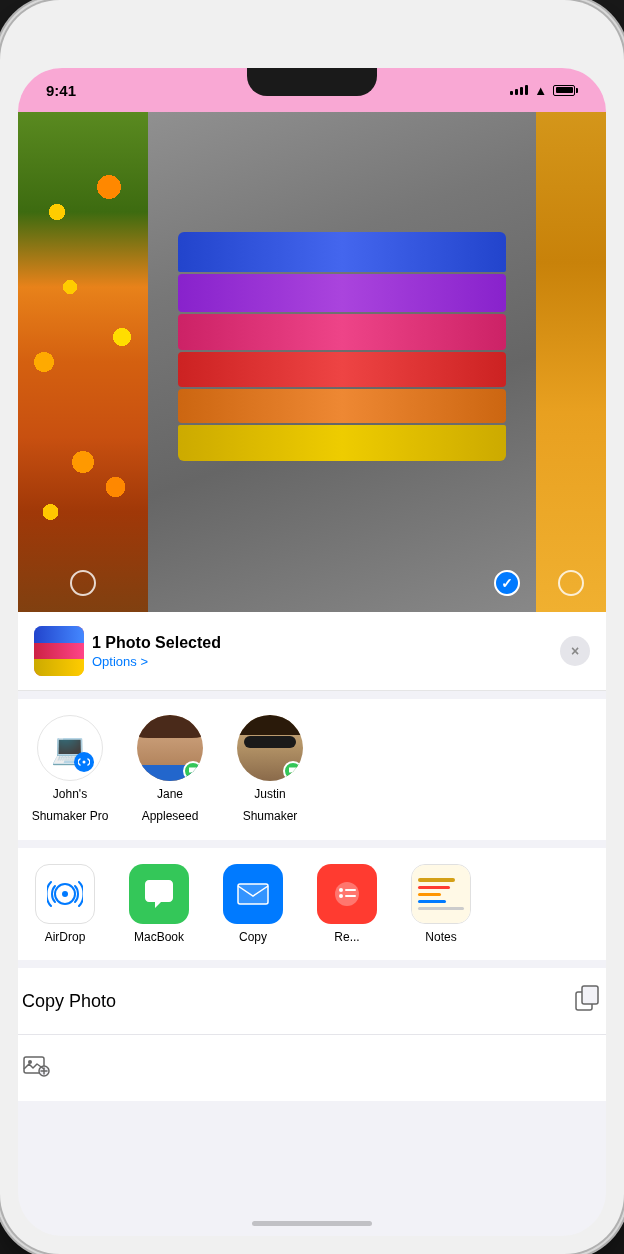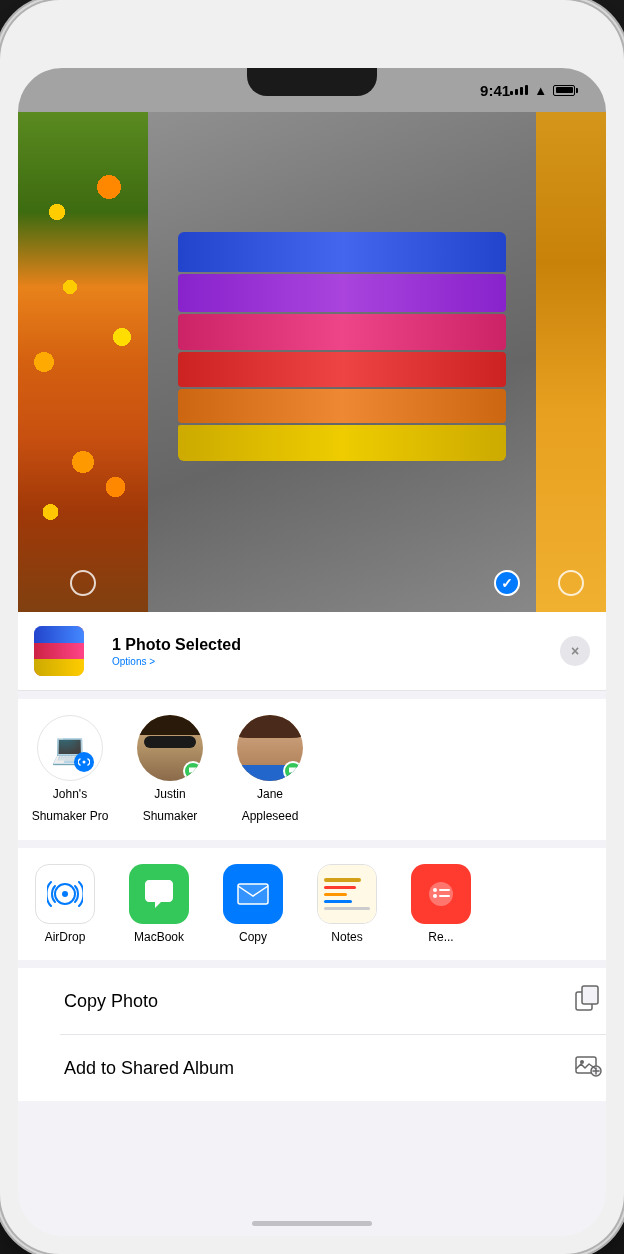--- a/index.html
+++ b/index.html
@@ -30,24 +30,24 @@
       left: 18px;
       right: 18px;
       bottom: 18px;
       background: #f2f2f7;
       border-radius: 44px;
       overflow: hidden;
     }
     
     .status-bar {
       height: 44px;
-      background: #a3a3a3;
-      display: flex;
-      align-items: center;
-      justify-content: flex-end;
+      background: #f9a8d4;
+      display: flex;
+      align-items: center;
+      justify-content: space-between;
       padding: 0 28px;
       position: relative;
       z-index: 10;
     }
     .status-time {
       font-size: 15px;
       font-weight: 600;
       color: #000;
     }
     .status-icons {
@@ -169,21 +169,21 @@
       background: #f2f2f7;
       border-radius: 0;
       position: relative;
     }
     
     .share-header {
       background: #fff;
       padding: 14px 16px;
       display: flex;
       align-items: center;
-      gap: 28px;
+      gap: 8px;
       border-bottom: 1px solid #e5e5e5;
     }
     .photo-thumbnail {
       width: 50px;
       height: 50px;
       border-radius: 8px;
       background: linear-gradient(135deg, #4488ff, #ff4466, #ffcc00);
       flex-shrink: 0;
       overflow: hidden;
       position: relative;
@@ -191,21 +191,21 @@
     .thumb-stripe1 { height: 17px; background: linear-gradient(90deg, #2244cc, #4488ff); }
     .thumb-stripe2 { height: 16px; background: linear-gradient(90deg, #cc2244, #ff4488); }
     .thumb-stripe3 { height: 17px; background: linear-gradient(90deg, #ccaa00, #ffcc00); }
     .share-title-area { flex: 1; }
     .share-title {
       font-size: 16px;
       font-weight: 600;
       color: #000;
     }
     .share-options {
-      font-size: 10px;
+      font-size: 13px;
       color: #007aff;
       margin-top: 2px;
     }
     .close-btn {
       width: 30px;
       height: 30px;
       background: #e5e5ea;
       border-radius: 50%;
       display: flex;
       align-items: center;
@@ -323,21 +323,20 @@
     .action-rows {
       margin-top: 8px;
       background: #fff;
     }
     .action-row {
       display: flex;
       align-items: center;
       justify-content: space-between;
       padding: 16px 4px;
       border-bottom: 1px solid #e5e5ea;
-      margin-left: 42px;
     }
     .action-row:last-child { border-bottom: none; }
     .action-label {
       font-size: 18px;
       color: #000;
     }
     .action-icon {
       font-size: 22px;
       color: #666;
     }
@@ -525,53 +524,53 @@
             <div class="airdrop-waves">
               <svg width="12" height="12" viewBox="0 0 12 12" fill="white">
                 <path d="M2 9 C2 9 0 7.5 0 6 C0 4.5 2 3 2 3" stroke="white" stroke-width="1.5" fill="none" stroke-linecap="round"></path>
                 <path d="M10 9 C10 9 12 7.5 12 6 C12 4.5 10 3 10 3" stroke="white" stroke-width="1.5" fill="none" stroke-linecap="round"></path>
                 <circle cx="6" cy="6" r="1.5" fill="white"></circle>
               </svg>
             </div>
           </div>
           <div class="contact-name">John's</div>
           <div class="contact-name">Shumaker Pro</div>
+        </div>
+
+        <div class="contact-item">
+          <div class="contact-avatar" style="position:relative;">
+            <div class="jane-face">
+              <div class="jane-hair"></div>
+              <div class="jane-shirt"></div>
+            </div>
+            <div class="messages-badge">
+              <svg width="10" height="10" viewBox="0 0 10 10">
+                <path d="M1 1.5 C1 1.5 9 1.5 9 1.5 C9 1.5 9 6.5 9 6.5 C9 6.5 6 6.5 6 6.5 L5 8.5 L4 6.5 C4 6.5 1 6.5 1 6.5 Z" fill="white"></path>
+              </svg>
+            </div>
+          </div>
+          <div class="contact-name">Jane</div>
+          <div class="contact-name">Appleseed</div>
         </div>
 
         <div class="contact-item">
           <div class="contact-avatar" style="position:relative;">
             <div class="justin-face">
               <div class="justin-hair"></div>
               <div class="justin-sunglasses"></div>
             </div>
             <div class="messages-badge">
               <svg width="10" height="10" viewBox="0 0 10 10">
                 <path d="M1 1.5 C1 1.5 9 1.5 9 1.5 C9 1.5 9 6.5 9 6.5 C9 6.5 6 6.5 6 6.5 L5 8.5 L4 6.5 C4 6.5 1 6.5 1 6.5 Z" fill="white"></path>
               </svg>
             </div>
           </div>
           <div class="contact-name">Justin</div>
           <div class="contact-name">Shumaker</div>
         </div>
-
-        <div class="contact-item">
-          <div class="contact-avatar" style="position:relative;">
-            <div class="jane-face">
-              <div class="jane-hair"></div>
-              <div class="jane-shirt"></div>
-            </div>
-            <div class="messages-badge">
-              <svg width="10" height="10" viewBox="0 0 10 10">
-                <path d="M1 1.5 C1 1.5 9 1.5 9 1.5 C9 1.5 9 6.5 9 6.5 C9 6.5 6 6.5 6 6.5 L5 8.5 L4 6.5 C4 6.5 1 6.5 1 6.5 Z" fill="white"></path>
-              </svg>
-            </div>
-          </div>
-          <div class="contact-name">Jane</div>
-          <div class="contact-name">Appleseed</div>
-        </div>
       </div>
 
       <div class="app-row">
 
         <div class="app-item">
           <div class="app-icon app-airdrop">
             <svg width="36" height="36" viewBox="0 0 36 36">
               <circle cx="18" cy="18" r="10" fill="none" stroke="#007aff" stroke-width="2"></circle>
               <path d="M8 26 C4 22 4 14 8 10" stroke="#007aff" stroke-width="2" fill="none" stroke-linecap="round"></path>
               <path d="M28 26 C32 22 32 14 28 10" stroke="#007aff" stroke-width="2" fill="none" stroke-linecap="round"></path>
@@ -597,58 +596,57 @@
             <svg width="36" height="36" viewBox="0 0 36 36">
               <rect x="3" y="8" width="30" height="20" rx="2" fill="white" opacity="0.2"></rect>
               <rect x="3" y="8" width="30" height="20" rx="2" fill="none" stroke="white" stroke-width="1.5"></rect>
               <path d="M3 10 L18 20 L33 10" stroke="white" stroke-width="1.5" fill="none"></path>
             </svg>
           </div>
           <span class="app-label">Copy</span>
         </div>
 
         <div class="app-item">
+          <div class="app-icon app-reminders">
+            <svg width="36" height="36" viewBox="0 0 36 36">
+              <circle cx="18" cy="18" r="12" fill="white" opacity="0.3"></circle>
+              <circle cx="12" cy="14" r="2" fill="white"></circle>
+              <circle cx="12" cy="20" r="2" fill="white"></circle>
+              <line x1="17" y1="14" x2="26" y2="14" stroke="white" stroke-width="2" stroke-linecap="round"></line>
+              <line x1="17" y1="20" x2="26" y2="20" stroke="white" stroke-width="2" stroke-linecap="round"></line>
+            </svg>
+          </div>
+          <span class="app-label">Re...</span>
+        </div>
+
+        <div class="app-item">
           <div class="app-icon app-notes">
             <div class="notes-lines">
               <div class="notes-line" style="width:80%;height:4px;background:#d4a017;"></div>
               <div class="notes-line notes-line-colored1"></div>
               <div class="notes-line notes-line-colored2"></div>
               <div class="notes-line notes-line-colored3"></div>
               <div class="notes-line"></div>
             </div>
           </div>
           <span class="app-label">Notes</span>
-        </div>
-
-        <div class="app-item">
-          <div class="app-icon app-reminders">
-            <svg width="36" height="36" viewBox="0 0 36 36">
-              <circle cx="18" cy="18" r="12" fill="white" opacity="0.3"></circle>
-              <circle cx="12" cy="14" r="2" fill="white"></circle>
-              <circle cx="12" cy="20" r="2" fill="white"></circle>
-              <line x1="17" y1="14" x2="26" y2="14" stroke="white" stroke-width="2" stroke-linecap="round"></line>
-              <line x1="17" y1="20" x2="26" y2="20" stroke="white" stroke-width="2" stroke-linecap="round"></line>
-            </svg>
-          </div>
-          <span class="app-label">Re...</span>
         </div>
       </div>
 
       <div class="action-rows">
         <div class="action-row">
           <span class="action-label">Copy Photo</span>
           <span class="action-icon">
             <svg width="28" height="28" viewBox="0 0 28 28">
               <rect x="2" y="8" width="16" height="18" rx="2" fill="none" stroke="#666" stroke-width="1.5"></rect>
               <rect x="8" y="2" width="16" height="18" rx="2" fill="#f2f2f7" stroke="#666" stroke-width="1.5"></rect>
             </svg>
           </span>
         </div>
         <div class="action-row">
-          <span class="action-label">Add to Shared Album</span>
           <span class="action-icon">
             <svg width="28" height="28" viewBox="0 0 28 28">
               <rect x="2" y="6" width="20" height="16" rx="2" fill="none" stroke="#666" stroke-width="1.5"></rect>
               <circle cx="22" cy="20" r="5" fill="#f2f2f7" stroke="#666" stroke-width="1.5"></circle>
               <line x1="22" y1="17" x2="22" y2="23" stroke="#666" stroke-width="1.5" stroke-linecap="round"></line>
               <line x1="19" y1="20" x2="25" y2="20" stroke="#666" stroke-width="1.5" stroke-linecap="round"></line>
               <circle cx="8" cy="11" r="2" fill="#666"></circle>
               <path d="M2 18 L7 13 L11 17 L15 13 L22 18" stroke="#666" stroke-width="1.5" fill="none" stroke-linejoin="round"></path>
             </svg>
           </span>

